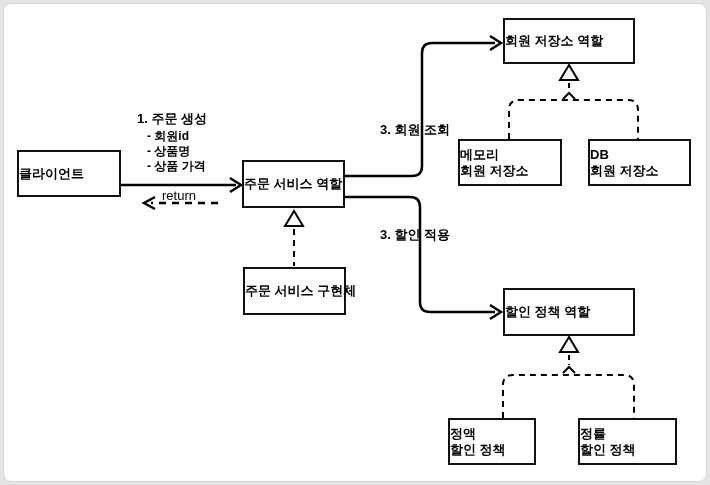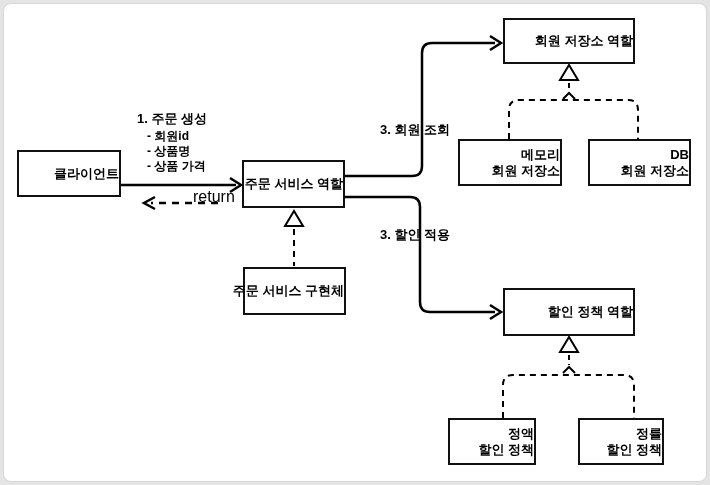--- a/index.html
+++ b/index.html
@@ -14,38 +14,38 @@
     background:var(--card,#ffffff);
     border:1px solid var(--frame-border,#d7d7d7);
     border-radius:8px;
   }
   .canvas{position:absolute;left:0;top:0;width:710px;height:485px;}
   svg.connectors{position:absolute;left:0;top:0;width:710px;height:485px;color:var(--line,#000);}
   .node{
     position:absolute;
     background:var(--box-fill,#ffffff);
     border:2px solid var(--box-border,#111111);
-    display:flex;flex-direction:column;align-items:flex-end;justify-content:center;
+    display:flex;flex-direction:column;align-items:flex-start;justify-content:center;
     box-sizing:border-box;
     font-weight:bold;font-size:13px;line-height:16px;
     color:var(--text,#000);
     text-align:center;
     white-space:nowrap;
   }
   .flabel{
     position:absolute;color:var(--text,#000);
     font-size:13px;font-weight:bold;white-space:nowrap;
   }
   .fsub{
     position:absolute;color:var(--text,#000);
     font-size:12px;font-weight:bold;white-space:nowrap;
   }
   .freturn{
     position:absolute;color:var(--text,#000);
-    font-size:16px;font-weight:normal;white-space:nowrap;margin-left:31px;
+    font-size:13px;font-weight:normal;white-space:nowrap;
   }
 </style>
 </head>
 <body>
 
 <div class="card"></div>
 
 <div class="canvas">
 
   <svg class="connectors" viewBox="0 0 710 485" xmlns="http://www.w3.org/2000/svg">
@@ -118,21 +118,21 @@
 
   <div class="node" style="left:503px;top:288px;width:132px;height:48px">
     <span>할인 정책 역할</span>
   </div>
 
   <div class="node" style="left:448px;top:418px;width:88px;height:47px">
     <span>정액</span>
     <span>할인 정책</span>
   </div>
 
-  <div class="node" style="left:578px;top:418px;width:86px;height:47px">
+  <div class="node" style="left:578px;top:418px;width:99px;height:47px">
     <span>정률</span>
     <span>할인 정책</span>
   </div>
 
   <div class="flabel" style="left:137px;top:110px">1. 주문 생성</div>
   <div class="fsub" style="left:147px;top:128px">- 회원id</div>
   <div class="fsub" style="left:147px;top:143px">- 상품명</div>
   <div class="fsub" style="left:147px;top:158px">- 상품 가격</div>
 
   <div class="freturn" style="left:162px;top:188px">return</div>

